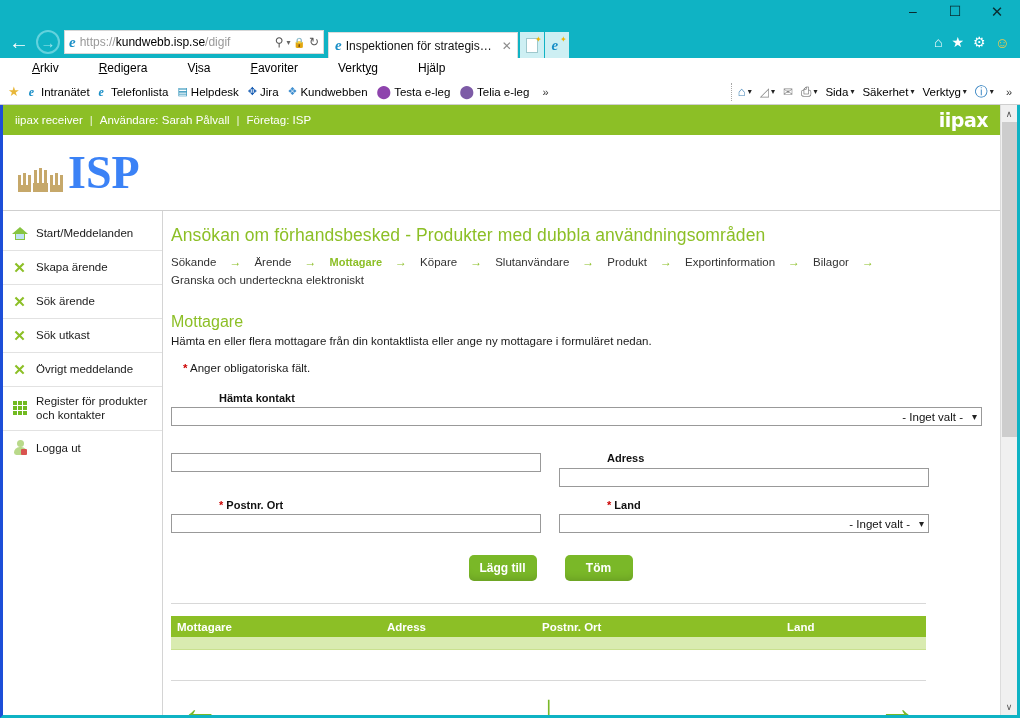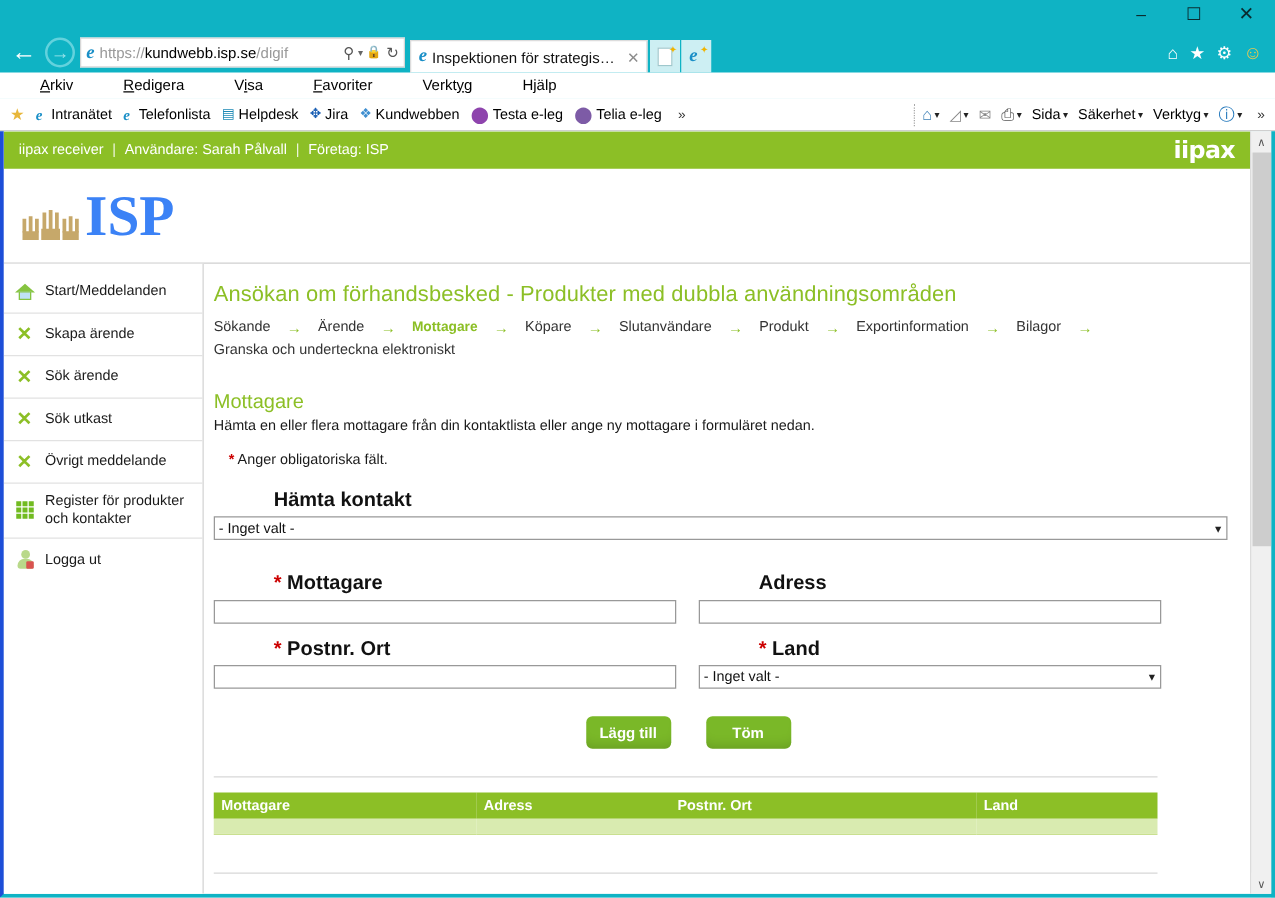--- a/index.html
+++ b/index.html
@@ -209,27 +209,27 @@
   .steps { display: flex; flex-wrap: wrap; align-items: center; gap: 0; max-width: 770px; }
   .step { font-size: 11.5px; color: #333; padding: 3px 0; white-space: nowrap; }
   .step.active { color: #8cbf26; font-weight: bold; font-size: 11px; }
   .step-arrow { color: #8cbf26; font-size: 12px; margin: 0 13px; line-height: 1; }
 
   #section-title { color: #8cbf26; font-size: 16px; margin: 24px 0 2px 0; font-weight: normal; }
   .lead { font-size: 11.5px; color: #1a1a1a; margin: 0; line-height: 1.45; }
   .req-note { font-size: 11.5px; color: #1a1a1a; margin: 12px; }
   .ast { color: #cc0000; font-weight: bold; }
 
-  .field-label { font-size: 16px; font-weight: bold; color: #111; margin-bottom: 3px; display: block; padding-left: 48px; }
+  .field-label { font-size: 11px; font-weight: bold; color: #111; margin-bottom: 3px; display: block; padding-left: 48px; }
   .sel, .txt {
     width: 100%; height: 19px; font-size: 11.5px; font-family: "Liberation Sans", sans-serif;
     border: 1px solid #999; background: #fff; color: #111; padding: 0 3px;
   }
   .selwrap { position: relative; width: 368px; }
-  .selwrap .sel { appearance: none; -webkit-appearance: none; height: 19px; padding-right: 18px; }
+  .selwrap .sel { appearance: none; -webkit-appearance: none; height: 19px; padding-right: 18px; text-align: right; }
   .selwrap .caret {
     position: absolute; right: 5px; top: 4px; font-size: 10px; color: #222; pointer-events: none;
   }
   #hamta-row { margin-top: 18px; }
 
   .form-grid {
     display: grid; grid-template-columns: 370px 1fr; column-gap: 18px; row-gap: 12px;
     margin-top: 26px; max-width: 758px;
   }
   .cell .txt { height: 19px; }
@@ -544,24 +544,20 @@
             <span class="selwrap">
               <select class="sel">
                 <option>- Inget valt -</option>
               </select>
               <span class="caret">▾</span>
             </span>
           </div>
 
           <div class="form-grid">
             <div class="cell">
-              <label class="field-label">
-                <span class="ast">*</span>
-                <span>Mottagare</span>
-              </label>
               <input class="txt" type="text" value="" style="">
             </div>
             <div class="cell">
               <label class="field-label">
                 <span>Adress</span>
               </label>
               <input class="txt" type="text" value="" style="">
             </div>
             <div class="cell">
               <label class="field-label">

